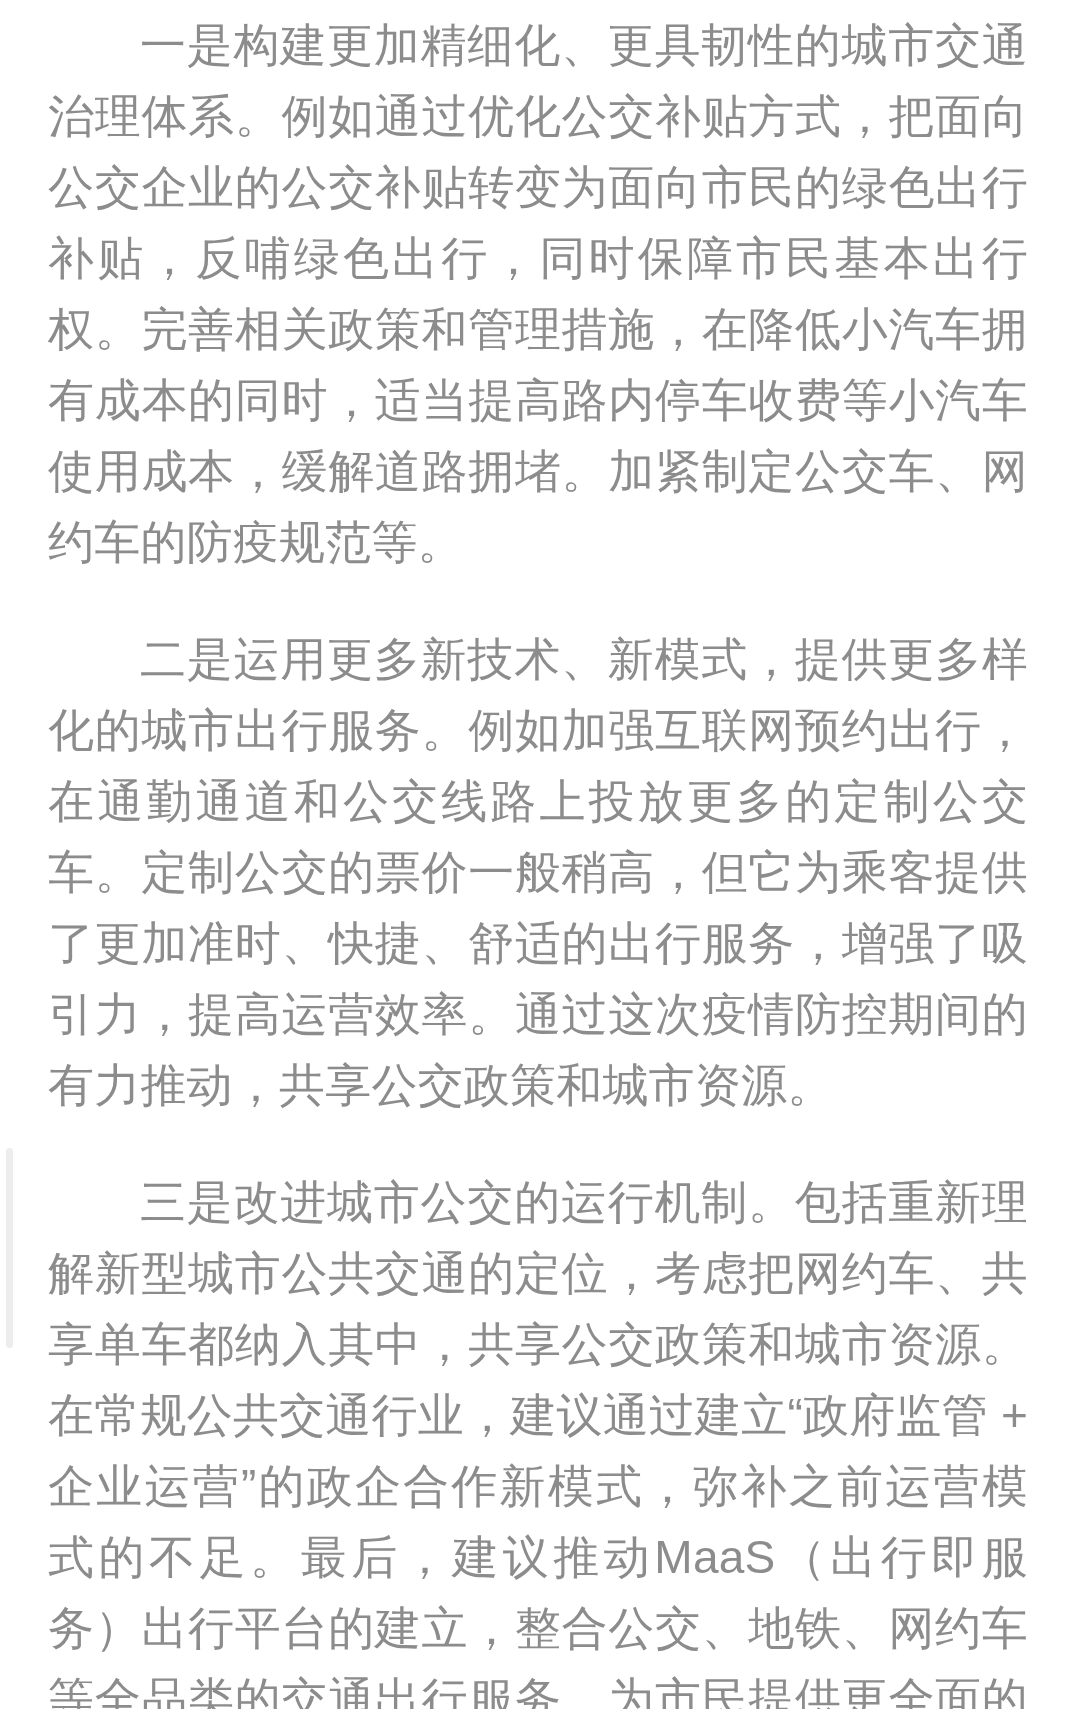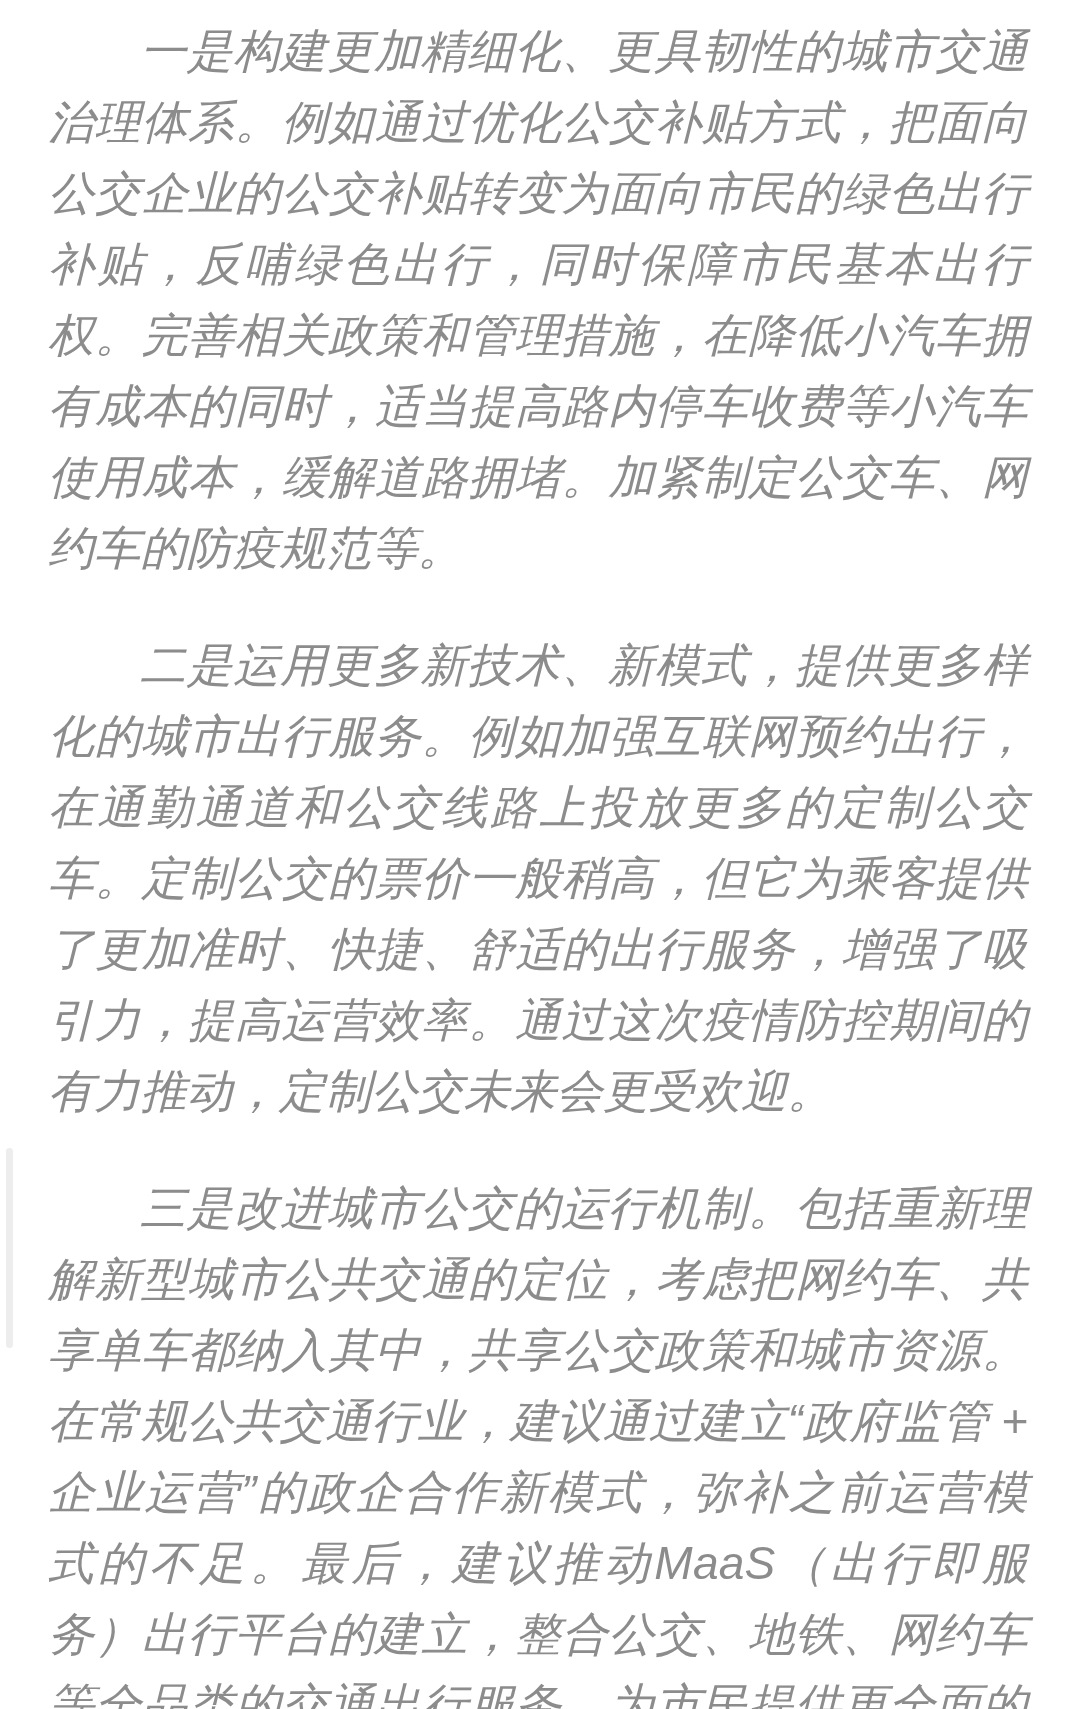--- a/index.html
+++ b/index.html
@@ -13,22 +13,21 @@
     font-family: "Liberation Sans", "DejaVu Sans", sans-serif;
     overflow: hidden;
     position: relative;
   }
   .page {
     position: relative;
     width: 1080px;
     height: 1709px;
     background: #ffffff;
     box-sizing: border-box;
-    padding: 8px 52px 0 48px;
-    font-style: italic;
+    padding: 2px 52px 0 48px;
   }
   .article {
     padding-top: 8px;
   }
   .para {
     color: #8c8c8c;
     font-size: 46px;
     line-height: 71px;
     text-align: justify;
     text-justify: inter-ideograph;
@@ -50,17 +49,17 @@
     background: #ededed;
     border-radius: 4px;
   }
 </style>
 </head>
 <body>
 
 <div class="page">
   <div class="article">
     <p class="para">一是构建更加精细化、更具韧性的城市交通治理体系。例如通过优化公交补贴方式，把面向公交企业的公交补贴转变为面向市民的绿色出行补贴，反哺绿色出行，同时保障市民基本出行权。完善相关政策和管理措施，在降低小汽车拥有成本的同时，适当提高路内停车收费等小汽车使用成本，缓解道路拥堵。加紧制定公交车、网约车的防疫规范等。</p>
-    <p class="para">二是运用更多新技术、新模式，提供更多样化的城市出行服务。例如加强互联网预约出行，在通勤通道和公交线路上投放更多的定制公交车。定制公交的票价一般稍高，但它为乘客提供了更加准时、快捷、舒适的出行服务，增强了吸引力，提高运营效率。通过这次疫情防控期间的有力推动，定制公交未来会更受欢迎。</p>
+    <p class="para">二是运用更多新技术、新模式，提供更多样化的城市出行服务。例如加强互联网预约出行，在通勤通道和公交线路上投放更多的定制公交车。定制公交的票价一般稍高，但它为乘客提供了更加准时、快捷、舒适的出行服务，增强了吸引力，提高运营效率。通过这次疫情防控期间的有力推动，共享公交政策和城市资源。</p>
     <p class="para">三是改进城市公交的运行机制。包括重新理解新型城市公共交通的定位，考虑把网约车、共享单车都纳入其中，共享公交政策和城市资源。在常规公共交通行业，建议通过建立“政府监管 + 企业运营”的政企合作新模式，弥补之前运营模式的不足。最后，建议推动MaaS（出行即服务）出行平台的建立，整合公交、地铁、网约车等全品类的交通出行服务，为市民提供更全面的出行信息。</p>
   </div>
   <div class="edge-indicator"></div>
 </div>
 
 </body></html>

